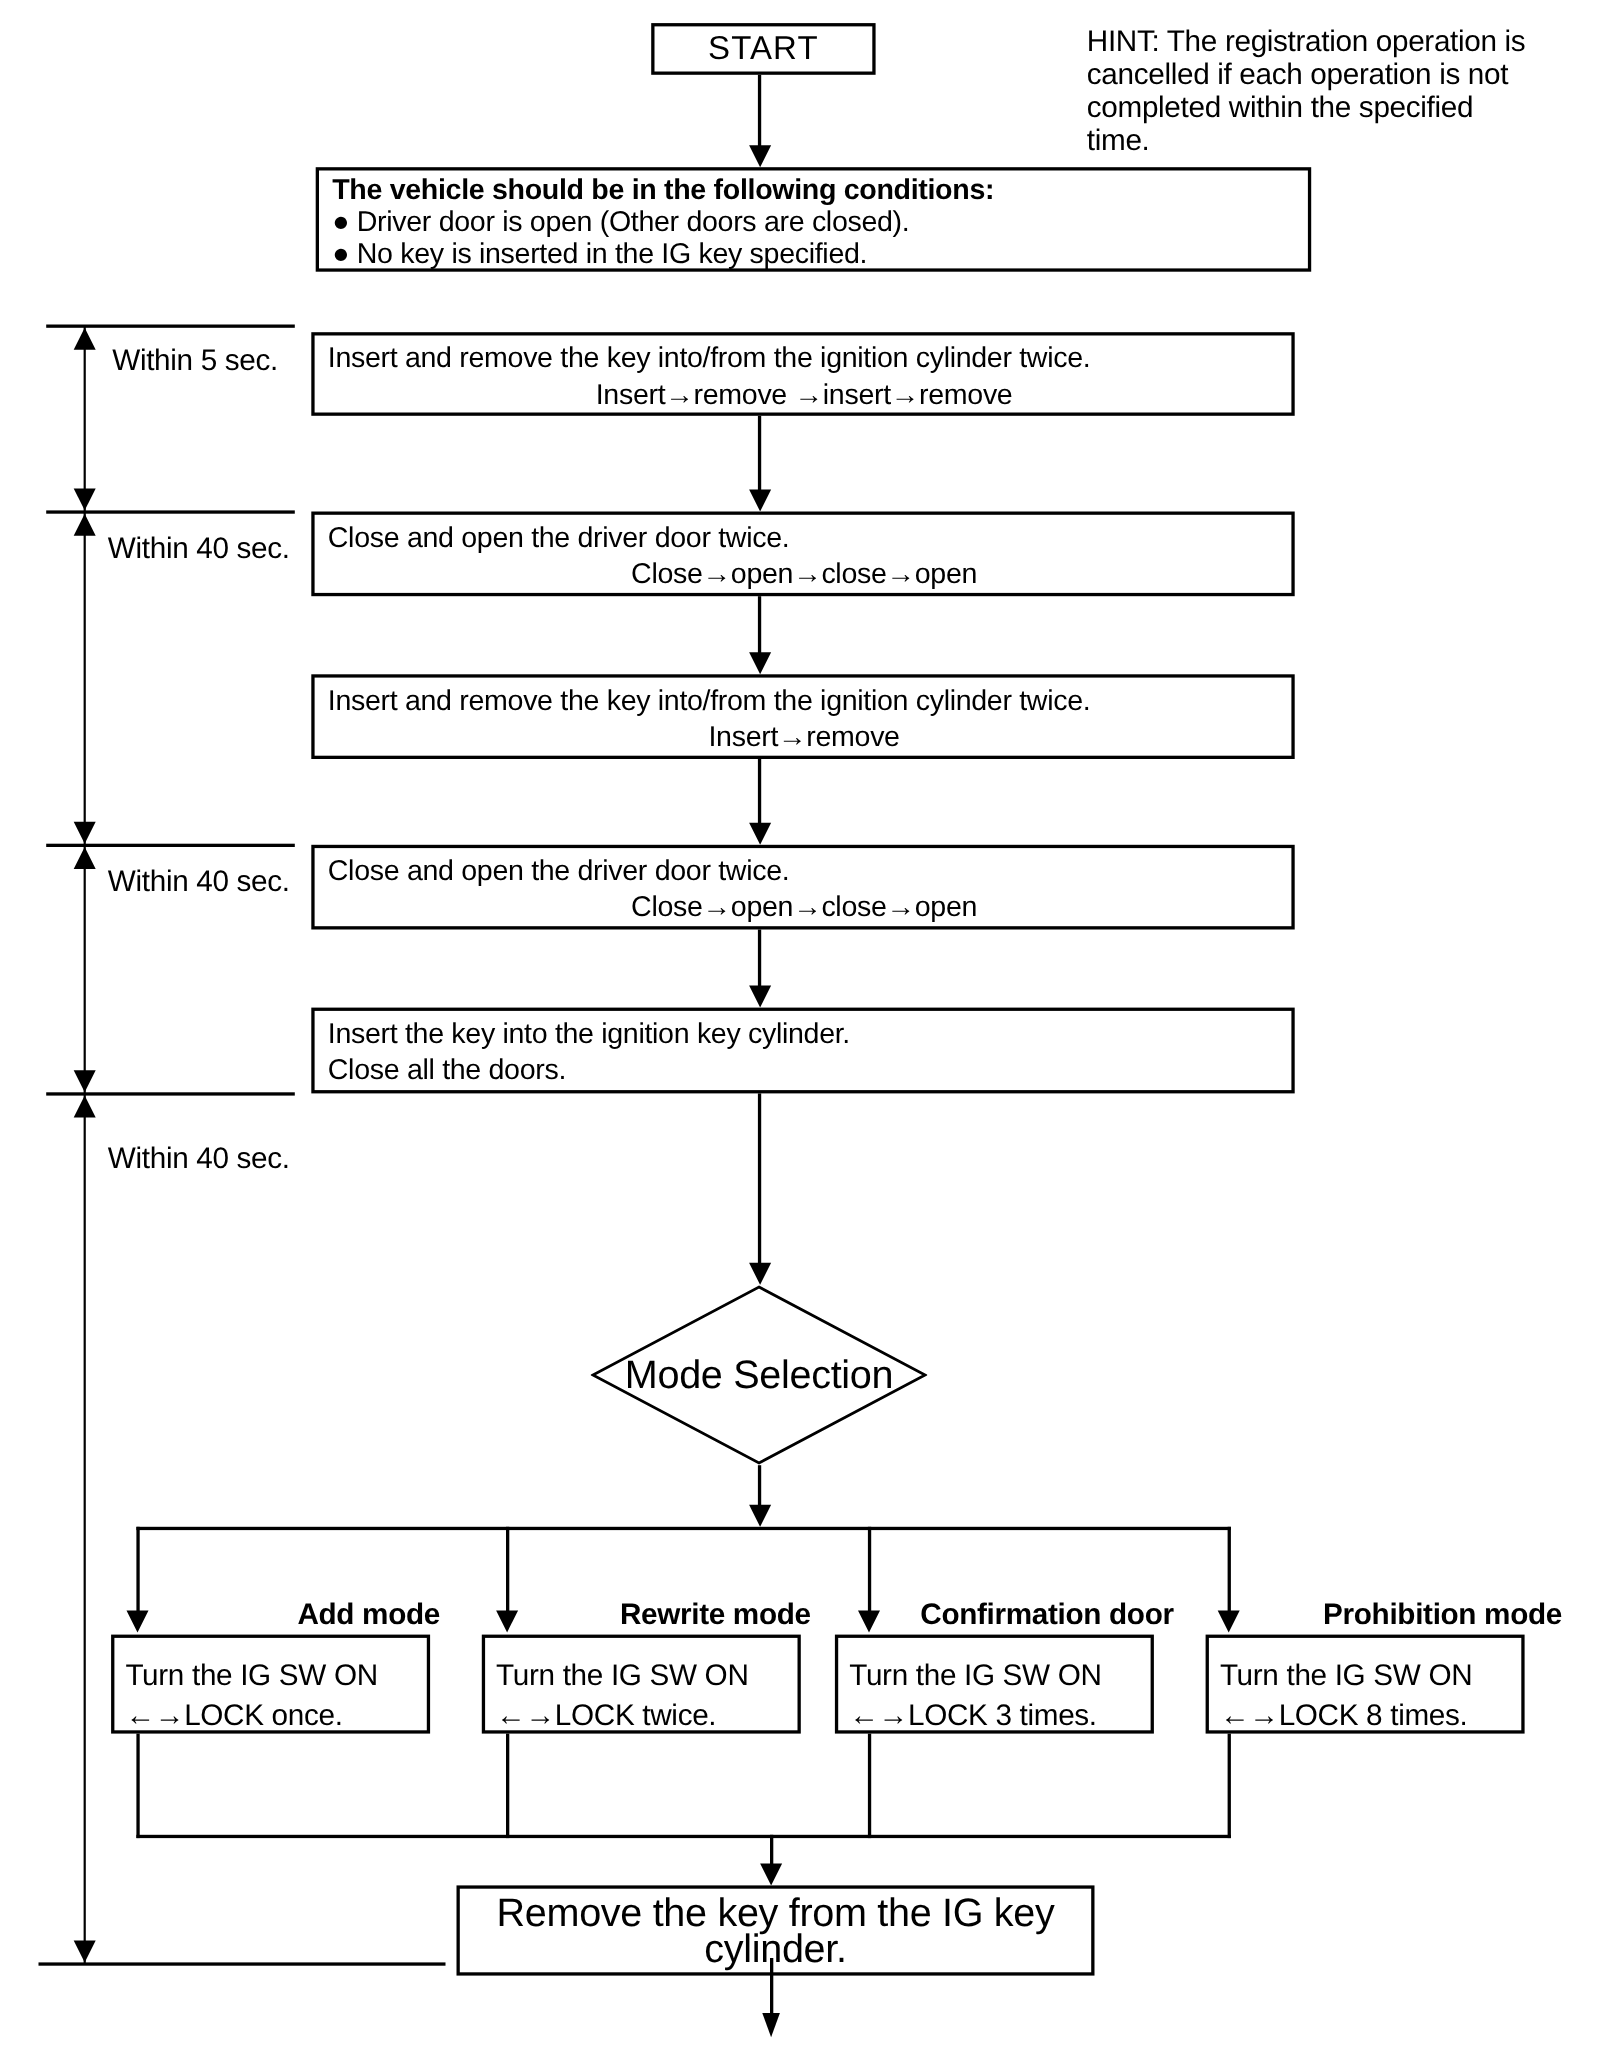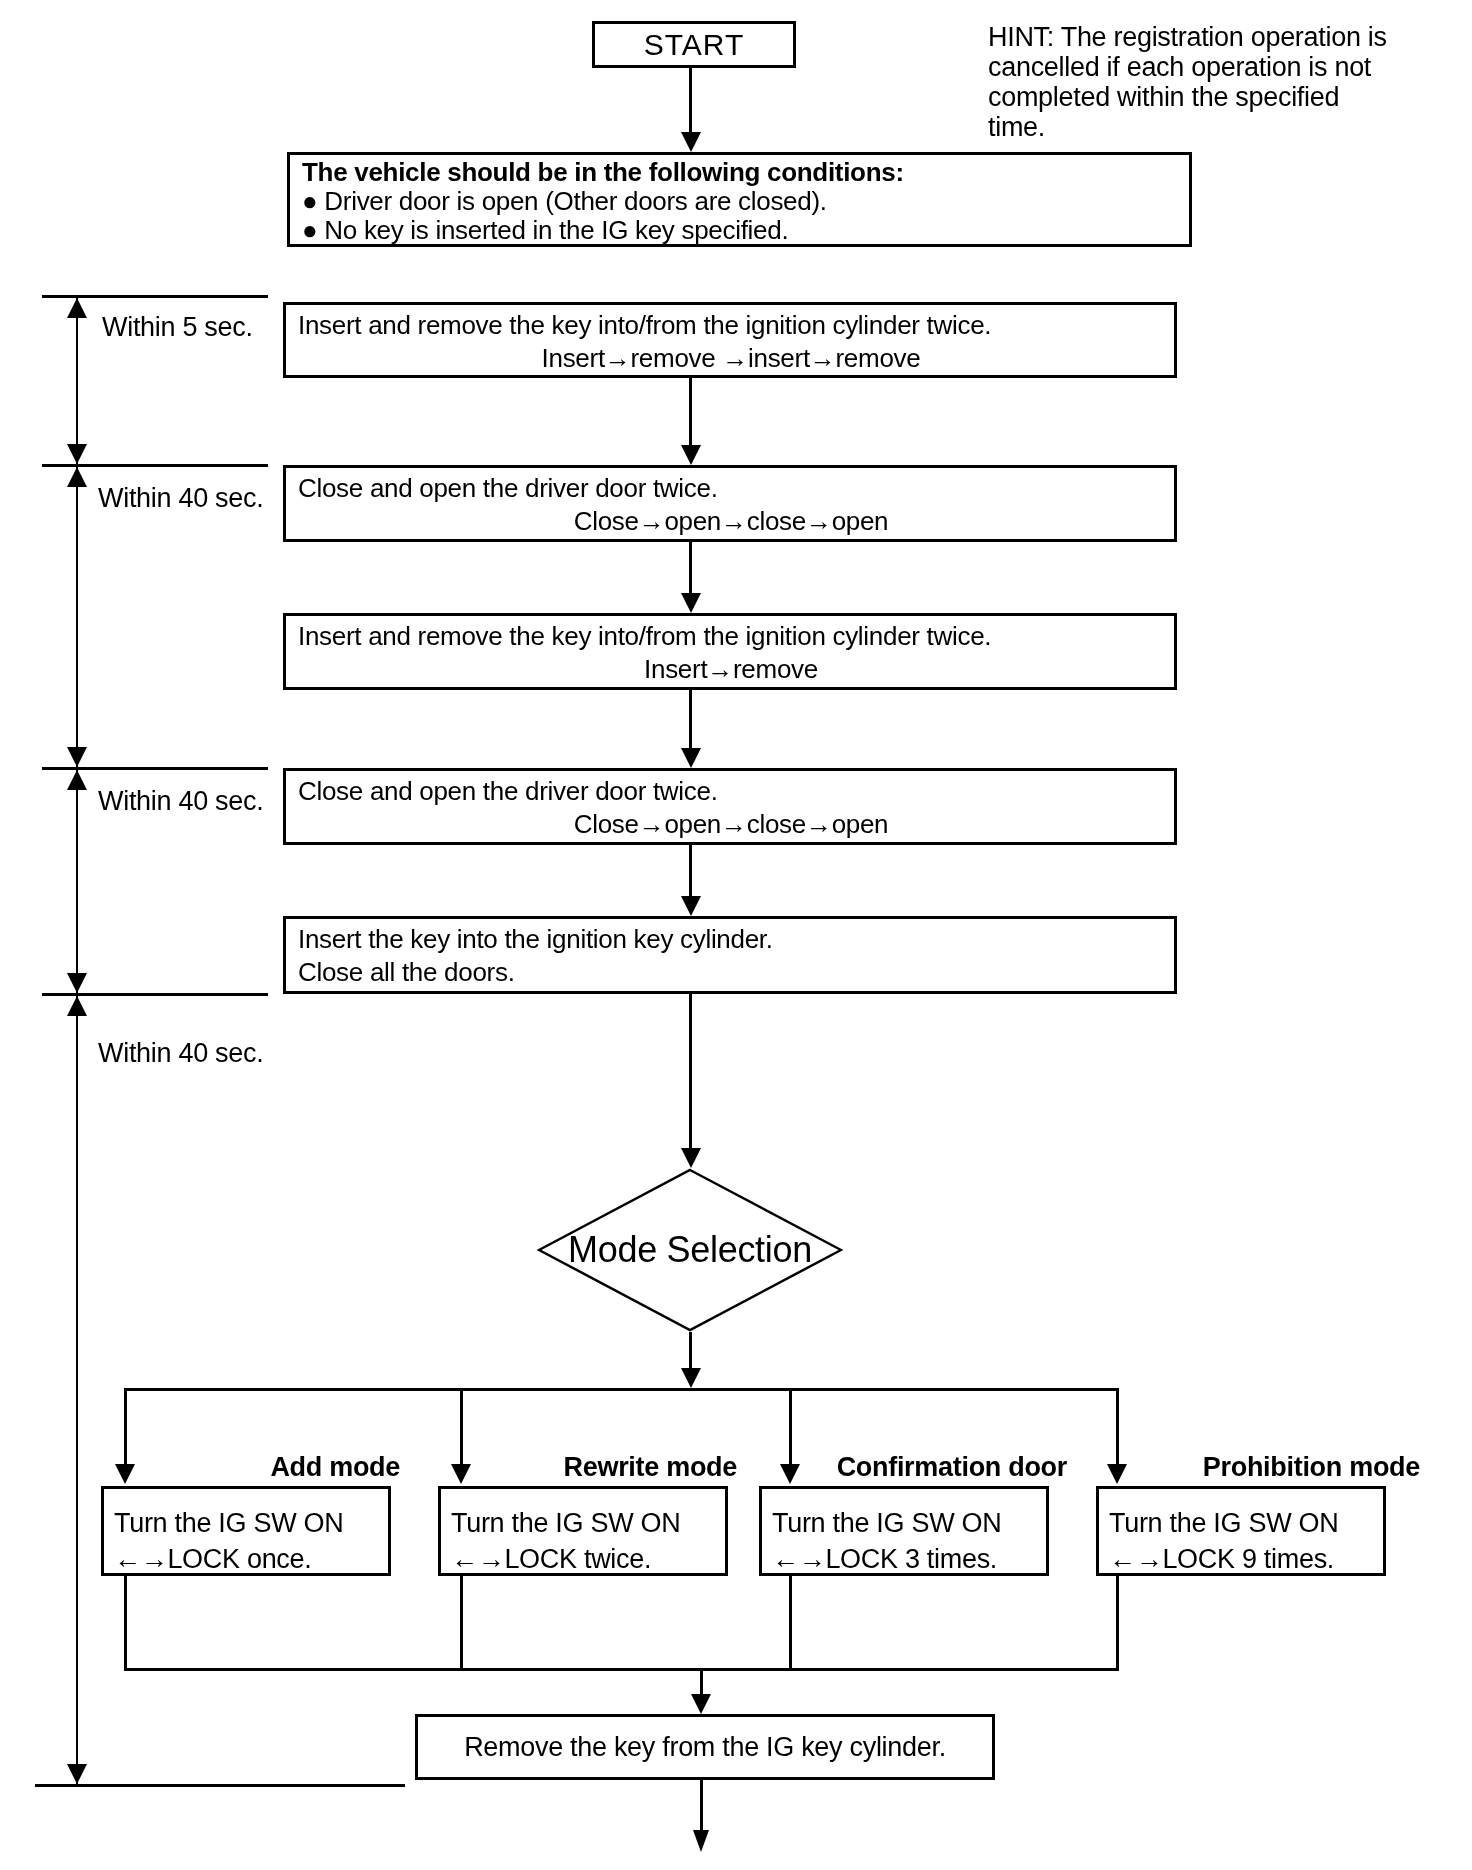--- a/index.html
+++ b/index.html
@@ -156,33 +156,33 @@
   <div class="box mode-box" style="left:438px;top:1486px;width:290px;height:90px;">
     <div>Turn the IG SW ON</div>
     <div>←→LOCK twice.</div>
   </div>
   <div class="box mode-box" style="left:759px;top:1486px;width:290px;height:90px;">
     <div>Turn the IG SW ON</div>
     <div>←→LOCK 3 times.</div>
   </div>
   <div class="box mode-box" style="left:1096px;top:1486px;width:290px;height:90px;">
     <div>Turn the IG SW ON</div>
-    <div>←→LOCK 9 times.</div>
+    <div>←→LOCK 8 times.</div>
   </div>
 
   <div class="vline" style="left:124px;top:1576px;width:3px;height:95px;"></div>
   <div class="vline" style="left:460px;top:1576px;width:3px;height:95px;"></div>
   <div class="vline" style="left:789px;top:1576px;width:3px;height:95px;"></div>
   <div class="vline" style="left:1116px;top:1576px;width:3px;height:95px;"></div>
 
   <div class="hline" style="left:124px;top:1668px;width:995px;height:3px;"></div>
 
   <div class="vline" style="left:700px;top:1668px;width:3px;height:28px;"></div>
   <div class="arrow-down" style="left:691px;top:1694px;"></div>
 
-  <div class="box center-text" style="left:415px;top:1714px;width:580px;height:66px;font-size:27px;">
+  <div class="box center-text" style="left:415px;top:1714px;width:580px;height:82px;font-size:36px;">
     <span>Remove the key from the IG key cylinder.</span>
   </div>
 
   <div class="vline" style="left:700px;top:1780px;width:3px;height:54px;"></div>
   <div class="arrow-down slim" style="left:693px;top:1830px;"></div>
 
 </div>
 
 </body></html>

